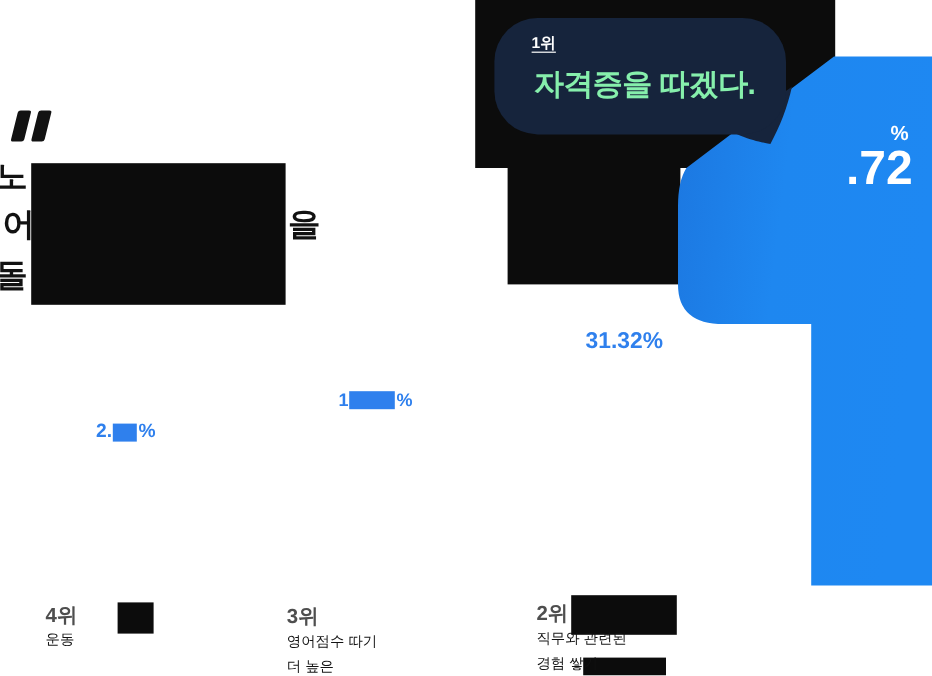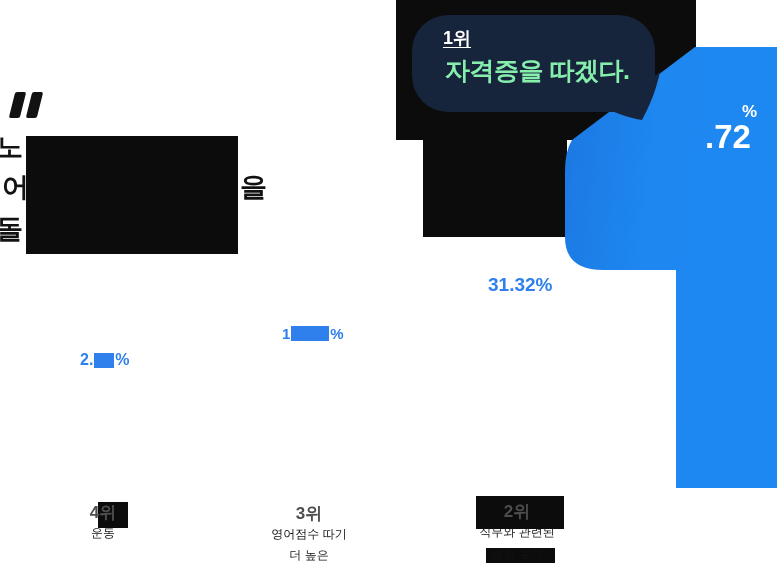--- a/index.html
+++ b/index.html
@@ -13,40 +13,40 @@
   .quote-bar{width:11px;height:26px;background:#121212;transform:skewX(-14deg);border-radius:2px;}
   
   .frag{color:#121212;font-weight:bold;font-size:27px;line-height:1;white-space:nowrap;}
   
   .blackbox{background:#0c0c0c;}
   
   .bubble{
     left:412px;top:15px;width:243px;height:97px;border-radius:36px;
     background:#16243c;z-index:6;
   }
-  .bubble-rank{position:absolute;left:31px;top:14px;color:#ffffff;font-size:18px;font-weight:bold;
+  .bubble-rank{position:absolute;left:31px;top:14px;color:#ffffff;font-size:13px;font-weight:bold;
     text-decoration:underline;text-underline-offset:3px;line-height:1.1;text-align:right;}
   .bubble-text{position:absolute;left:33px;top:42px;color:#86efac;font-size:25px;font-weight:bold;
     line-height:1.1;white-space:nowrap;letter-spacing:-0.5px;}
   
   .big-int{left:644px;top:94px;color:#ffffff;font-size:63px;font-weight:800;letter-spacing:-3px;
     line-height:1;z-index:7;}
-  .big-dec{left:705px;top:120px;color:#ffffff;font-size:33px;font-weight:800;line-height:1;z-index:7;}
+  .big-dec{left:705px;top:120px;color:#ffffff;font-size:40px;font-weight:800;line-height:1;z-index:7;}
   .big-pct{left:742px;top:103px;color:#ffffff;font-size:17px;font-weight:800;line-height:1;z-index:7;}
   
   .pct-label{color:#2f80ed;font-weight:bold;white-space:nowrap;z-index:5;}
   .pct-2nd{left:488px;top:274px;font-size:19px;}
   .pct-row{display:flex;align-items:center;gap:1px;}
   .pct-3rd{left:282px;top:325px;font-size:15px;}
   .pct-4th{left:80px;top:351px;font-size:16px;}
   .value-box{background:#2f80ed;height:15px;display:inline-block;}
   .vb-3rd{width:38px;}
   .vb-4th{width:20px;}
   
-  .rank-block{text-align:center;z-index:9;}
+  .rank-block{text-align:left;z-index:9;}
   .rank-tag{color:#4e4e4e;font-size:17px;font-weight:bold;line-height:21px;}
   .rank-line{color:#121212;font-size:12px;font-weight:normal;line-height:21px;white-space:nowrap;}
   .rb-4{left:38px;top:502px;width:130px;}
   .rb-3{left:239px;top:503px;width:140px;}
   .rb-2{left:447px;top:501px;width:140px;}
   svg.layer{position:absolute;left:0;top:0;z-index:4;pointer-events:none;}
   .z1{z-index:1}.z2{z-index:2}.z8{z-index:8}
 </style>
 </head>
 <body>

